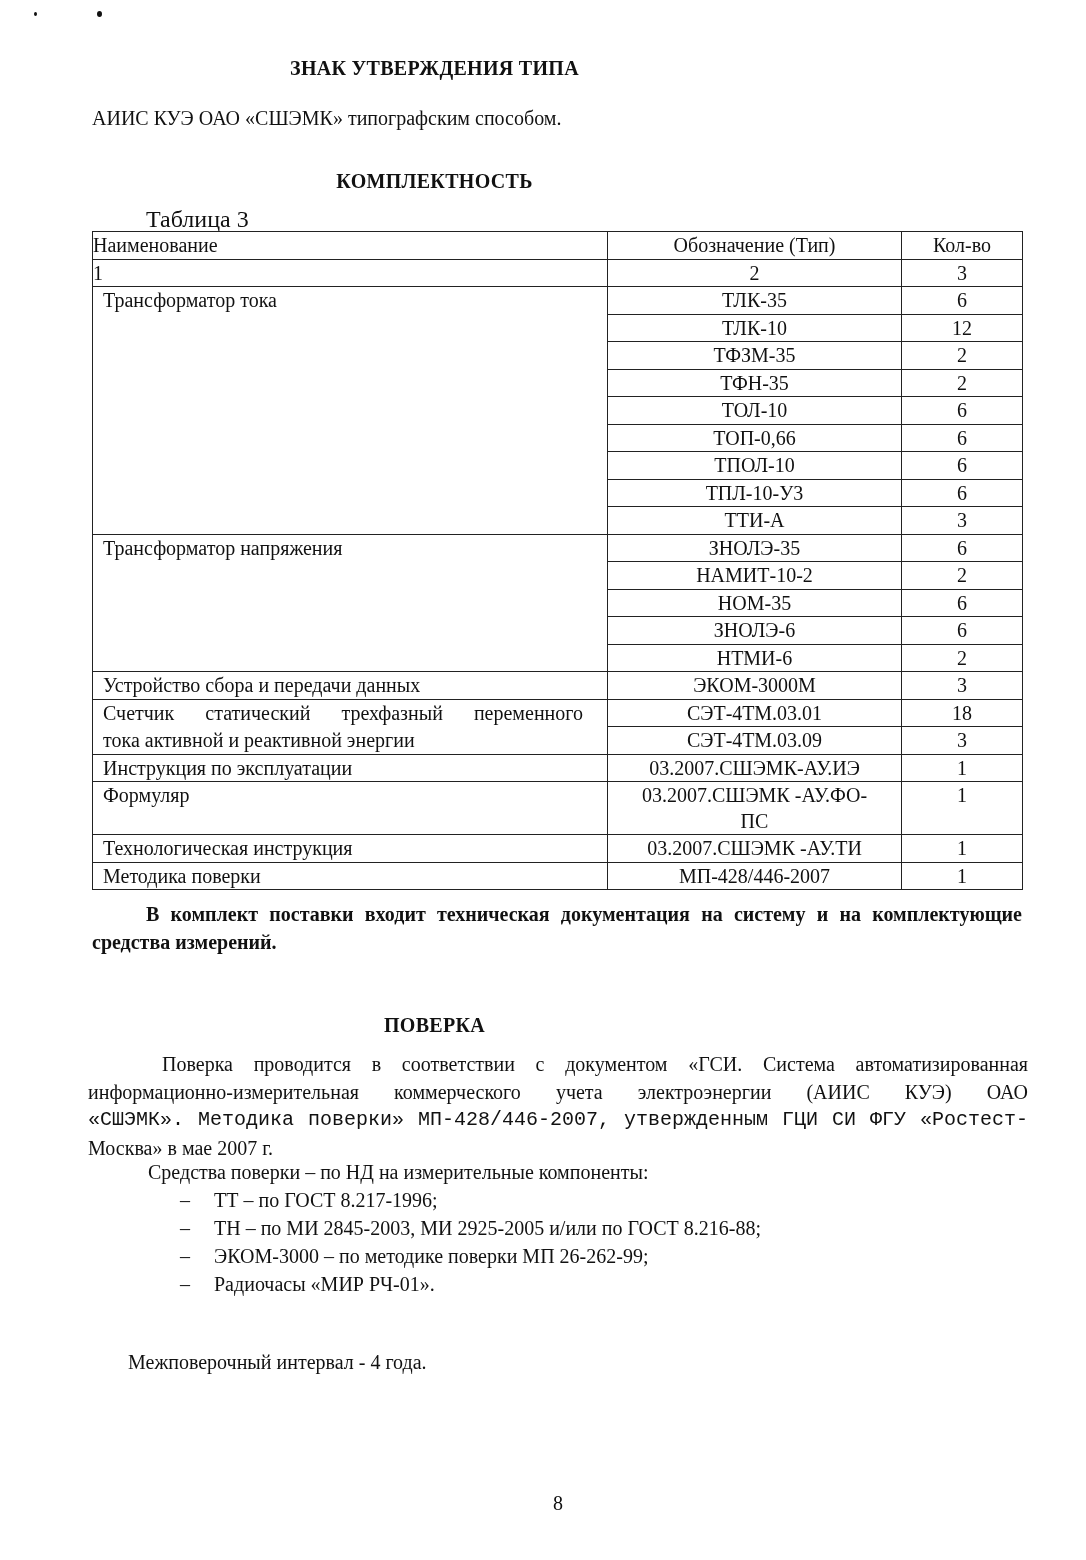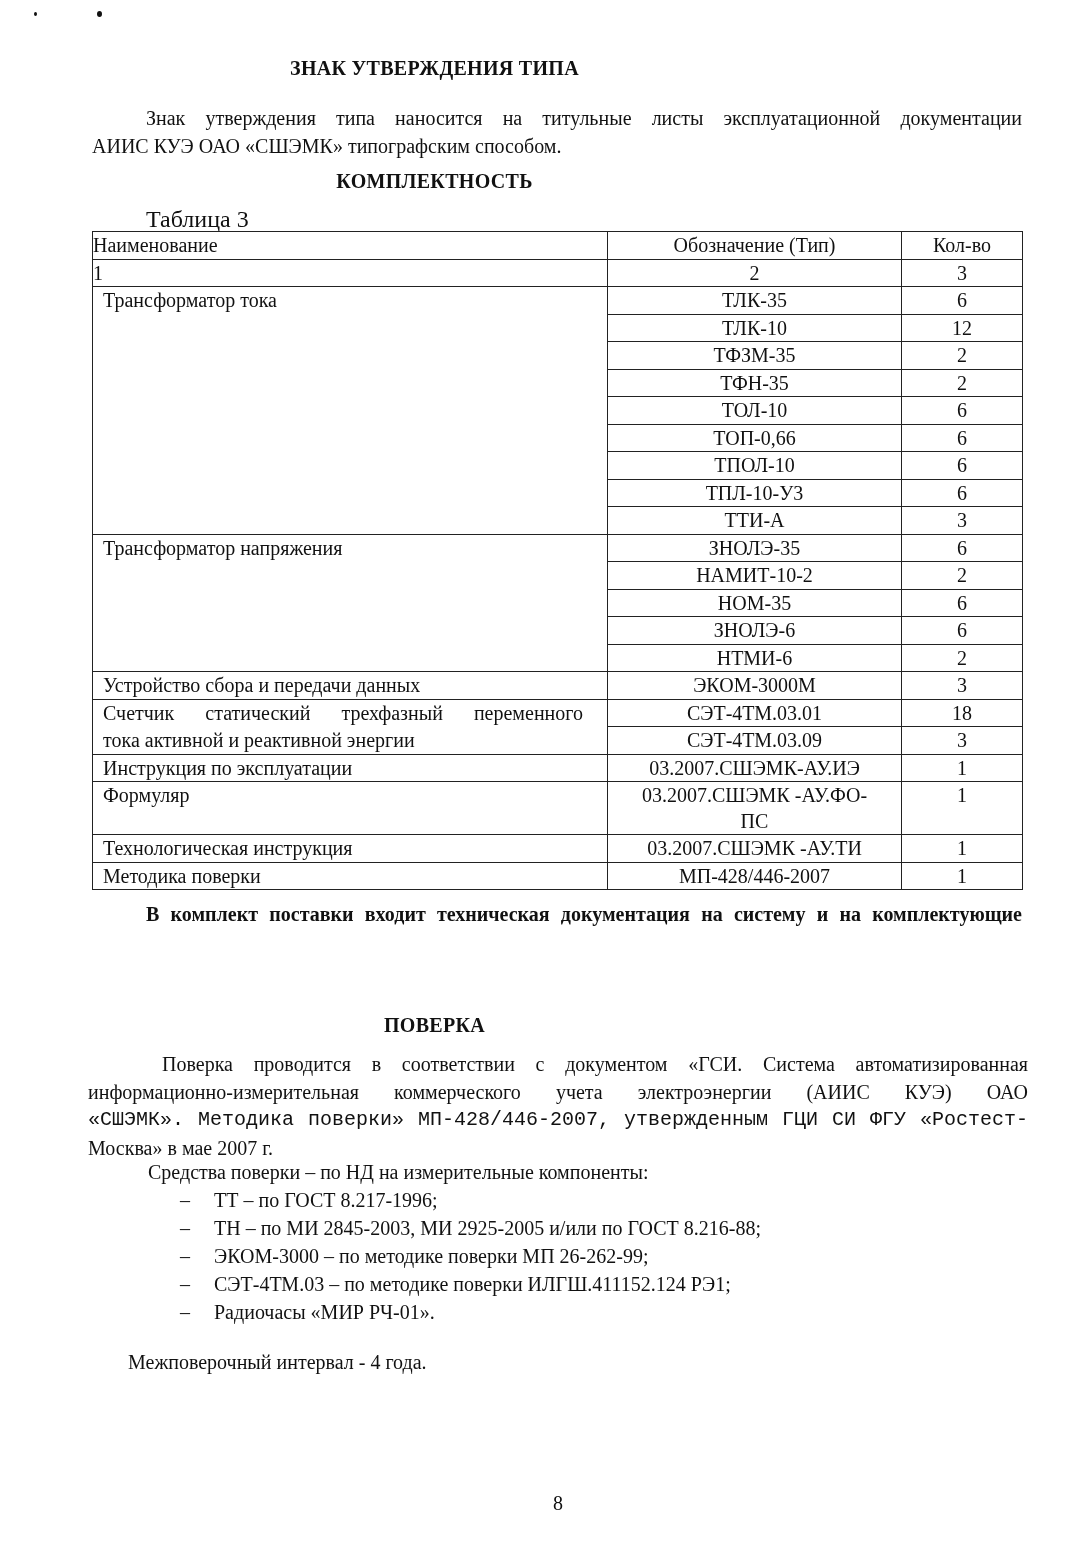--- a/index.html
+++ b/index.html
@@ -38,21 +38,20 @@
   .pagenum { position: absolute; left: 0; width: 1116px; text-align: center; top: 1492px; font-size: 20px; }
 </style>
 </head>
 <body>
 
 <div class="dot" style="left:34px;top:12px;width:3px;height:4px;"></div>
 <div class="dot" style="left:97px;top:11px;width:5px;height:6px;"></div>
 
 <div class="heading" style="top:57px;">ЗНАК УТВЕРЖДЕНИЯ ТИПА</div>
 <div class="para" style="left:92px;top:104px;width:930px;">
-  <div style="padding-left:54px;text-align-last:justify;">Знак утверждения типа наносится на титульные листы эксплуатационной документации</div>
   <div>АИИС КУЭ ОАО «СШЭМК» типографским способом.</div>
 </div>
 
 <div class="heading" style="top:170px;">КОМПЛЕКТНОСТЬ</div>
 <div class="caption">Таблица 3</div>
 
 <table class="spec">
   <colgroup>
     <col style="width:515px">
     <col style="width:294px">
@@ -173,35 +172,35 @@
   <tr>
     <td>Методика поверки</td>
     <td class="c2">МП-428/446-2007</td>
     <td class="c3">1</td>
   </tr>
 </tbody>
   </table>
 
 <div class="para" style="left:92px;top:900px;width:930px;font-weight:bold;">
   <div style="padding-left:54px;text-align-last:justify;">В комплект поставки входит техническая документация на систему и на комплектующие</div>
+  <div>средства измерений.</div>
 </div>
 
 <div class="heading" style="top:1014px;">ПОВЕРКА</div>
 <div class="para" style="left:88px;top:1050px;width:940px;">
   <div style="padding-left:74px;text-align-last:justify;">Поверка проводится в соответствии с документом «ГСИ. Система автоматизированная</div>
   <div style="text-align-last:justify;">информационно-измерительная коммерческого учета электроэнергии (АИИС КУЭ) ОАО</div>
   <div style="text-align-last:justify;font-family:Liberation Mono, monospace;">«СШЭМК». Методика поверки» МП-428/446-2007, утвержденным ГЦИ СИ ФГУ «Ростест-</div>
   <div>Москва» в мае 2007 г.</div>
 </div>
 
 <div class="abs" style="left:148px;top:1158px;line-height:28px;">Средства поверки – по НД на измерительные компоненты:</div>
 
 <ul class="dash" style="top:1186px;">
   <li><span class="mark">–</span><span>ТТ – по ГОСТ 8.217-1996;</span></li>
   <li><span class="mark">–</span><span>ТН – по МИ 2845-2003, МИ 2925-2005 и/или по ГОСТ 8.216-88;</span></li>
   <li><span class="mark">–</span><span>ЭКОМ-3000 – по  методике поверки МП 26-262-99;</span></li>
-  <li><span class="mark">–</span><span>СЭТ-4ТМ.03 – по  методике поверки ИЛГШ.411152.124 РЭ1;</span></li>
   <li><span class="mark">–</span><span>Радиочасы «МИР РЧ-01».</span></li>
 </ul>
 
 <div class="abs" style="left:128px;top:1348px;line-height:28px;">Межповерочный интервал - 4 года.</div>
 
 <div class="pagenum">8</div>
 
 </body></html>

